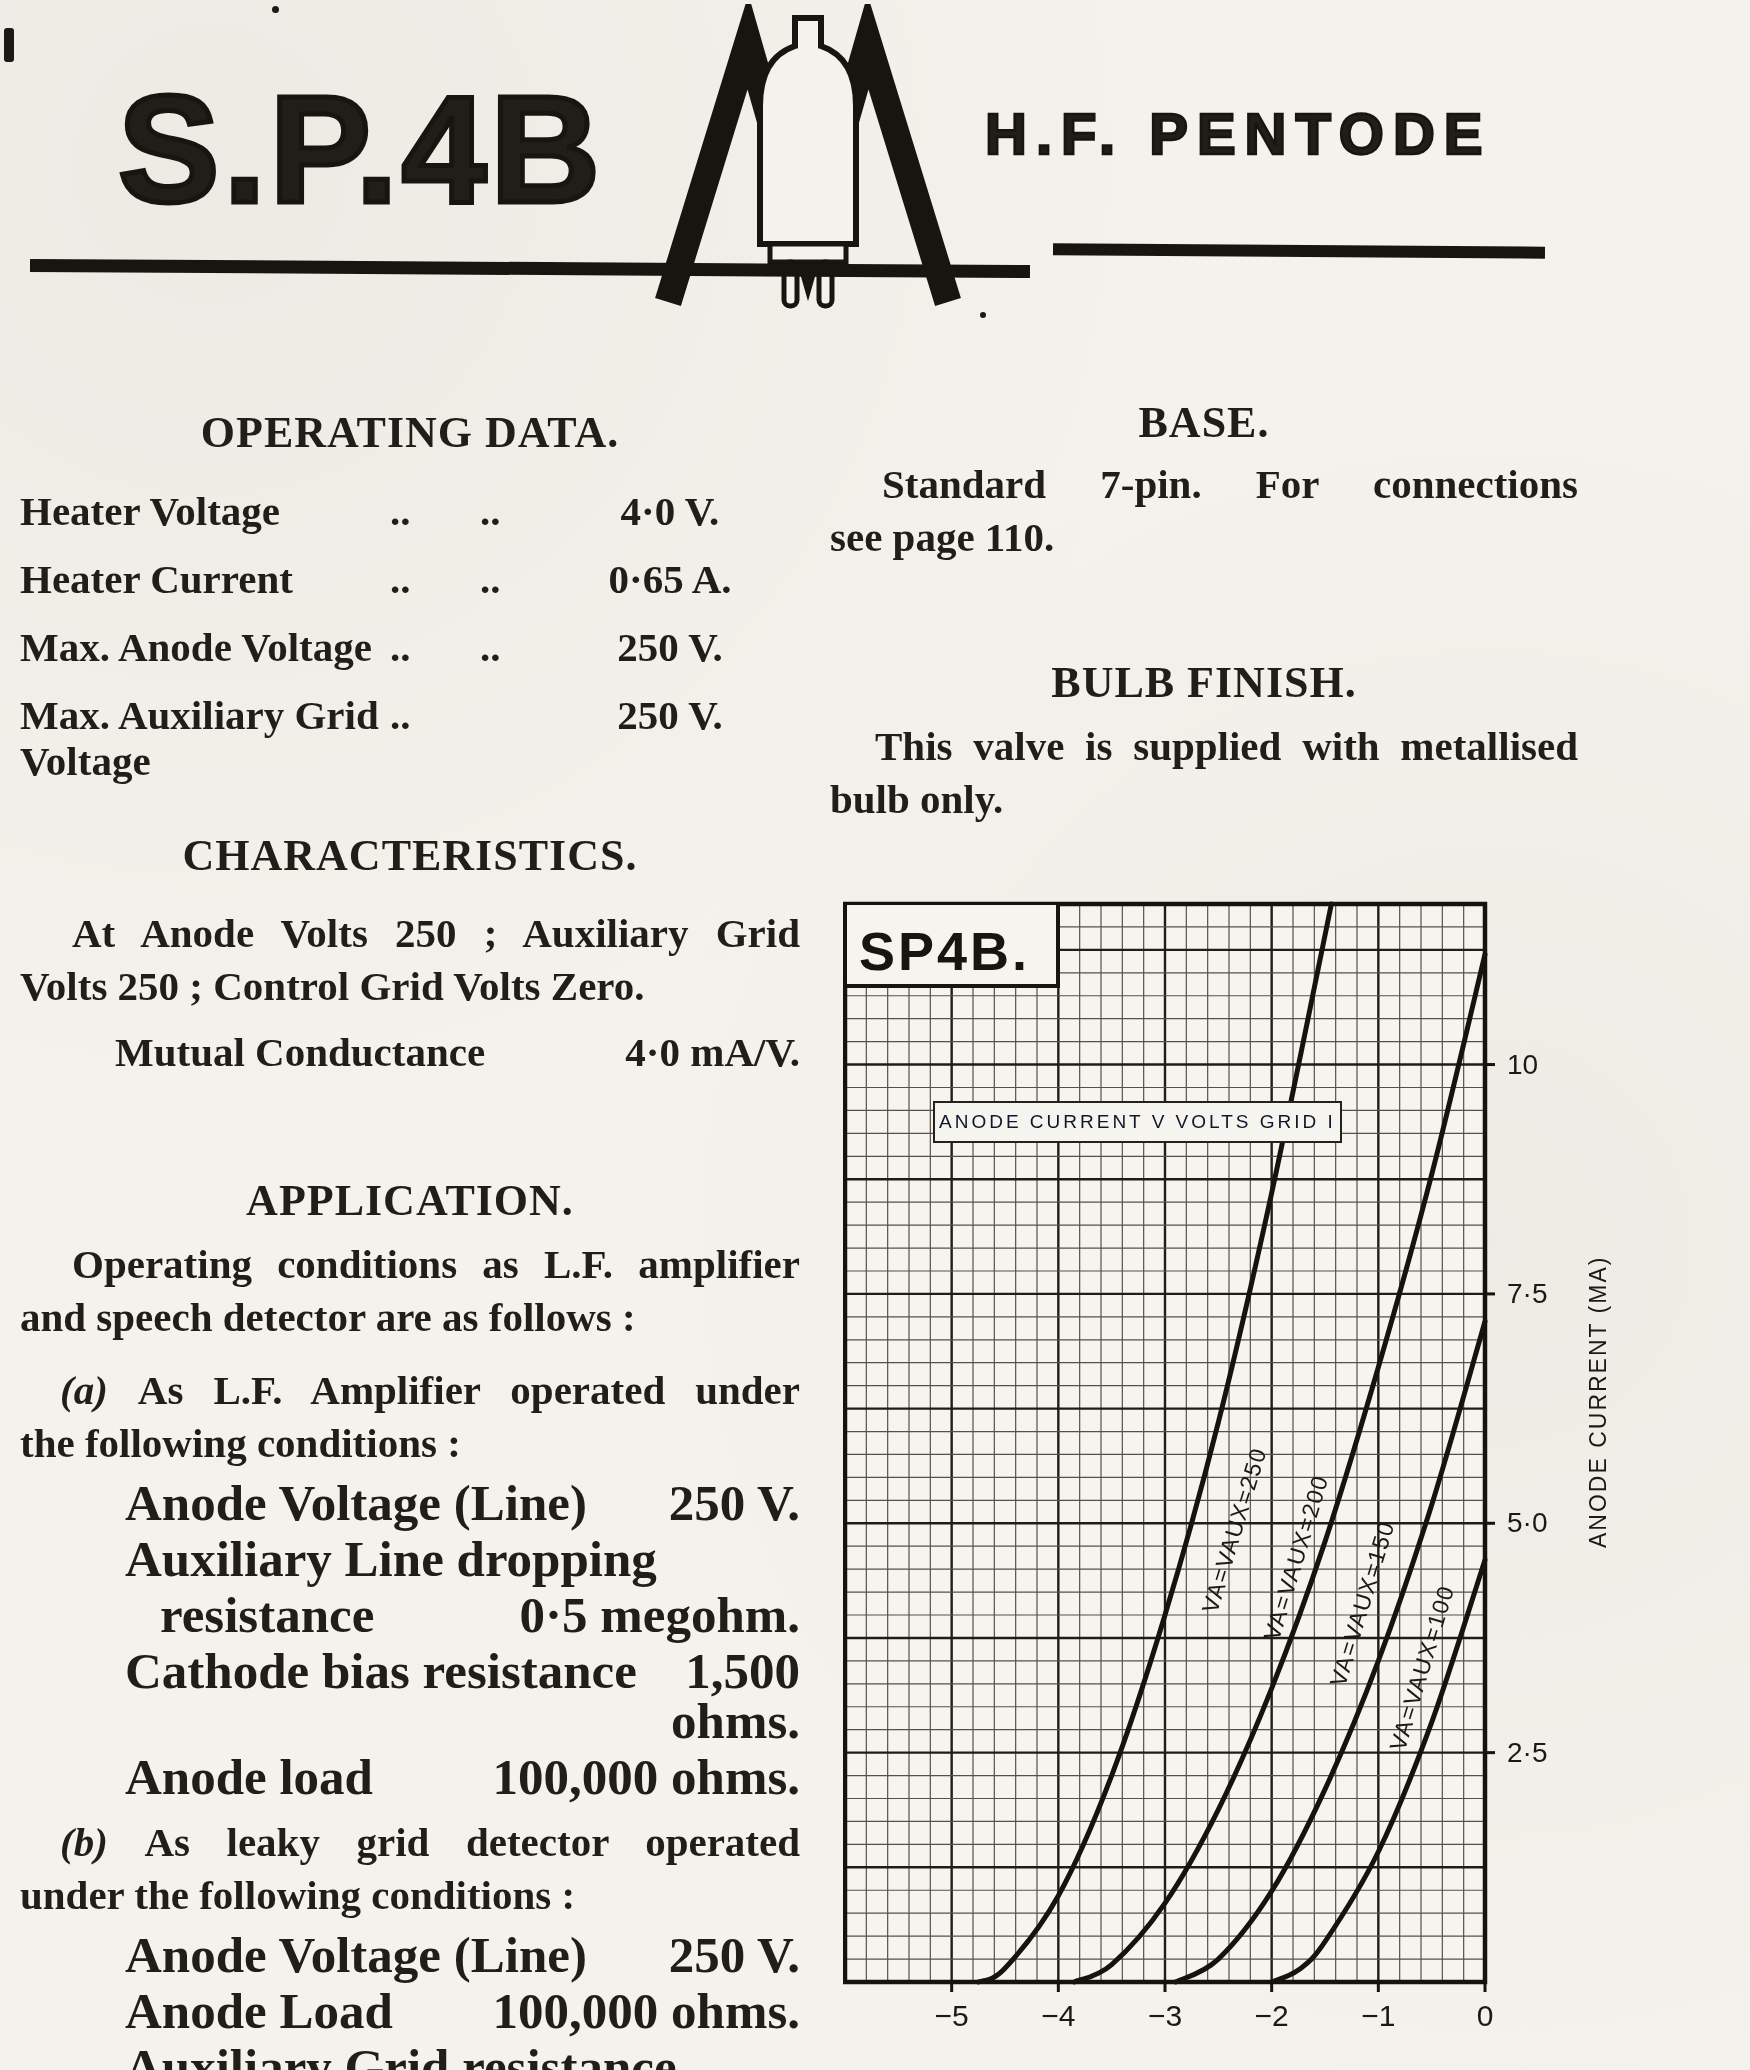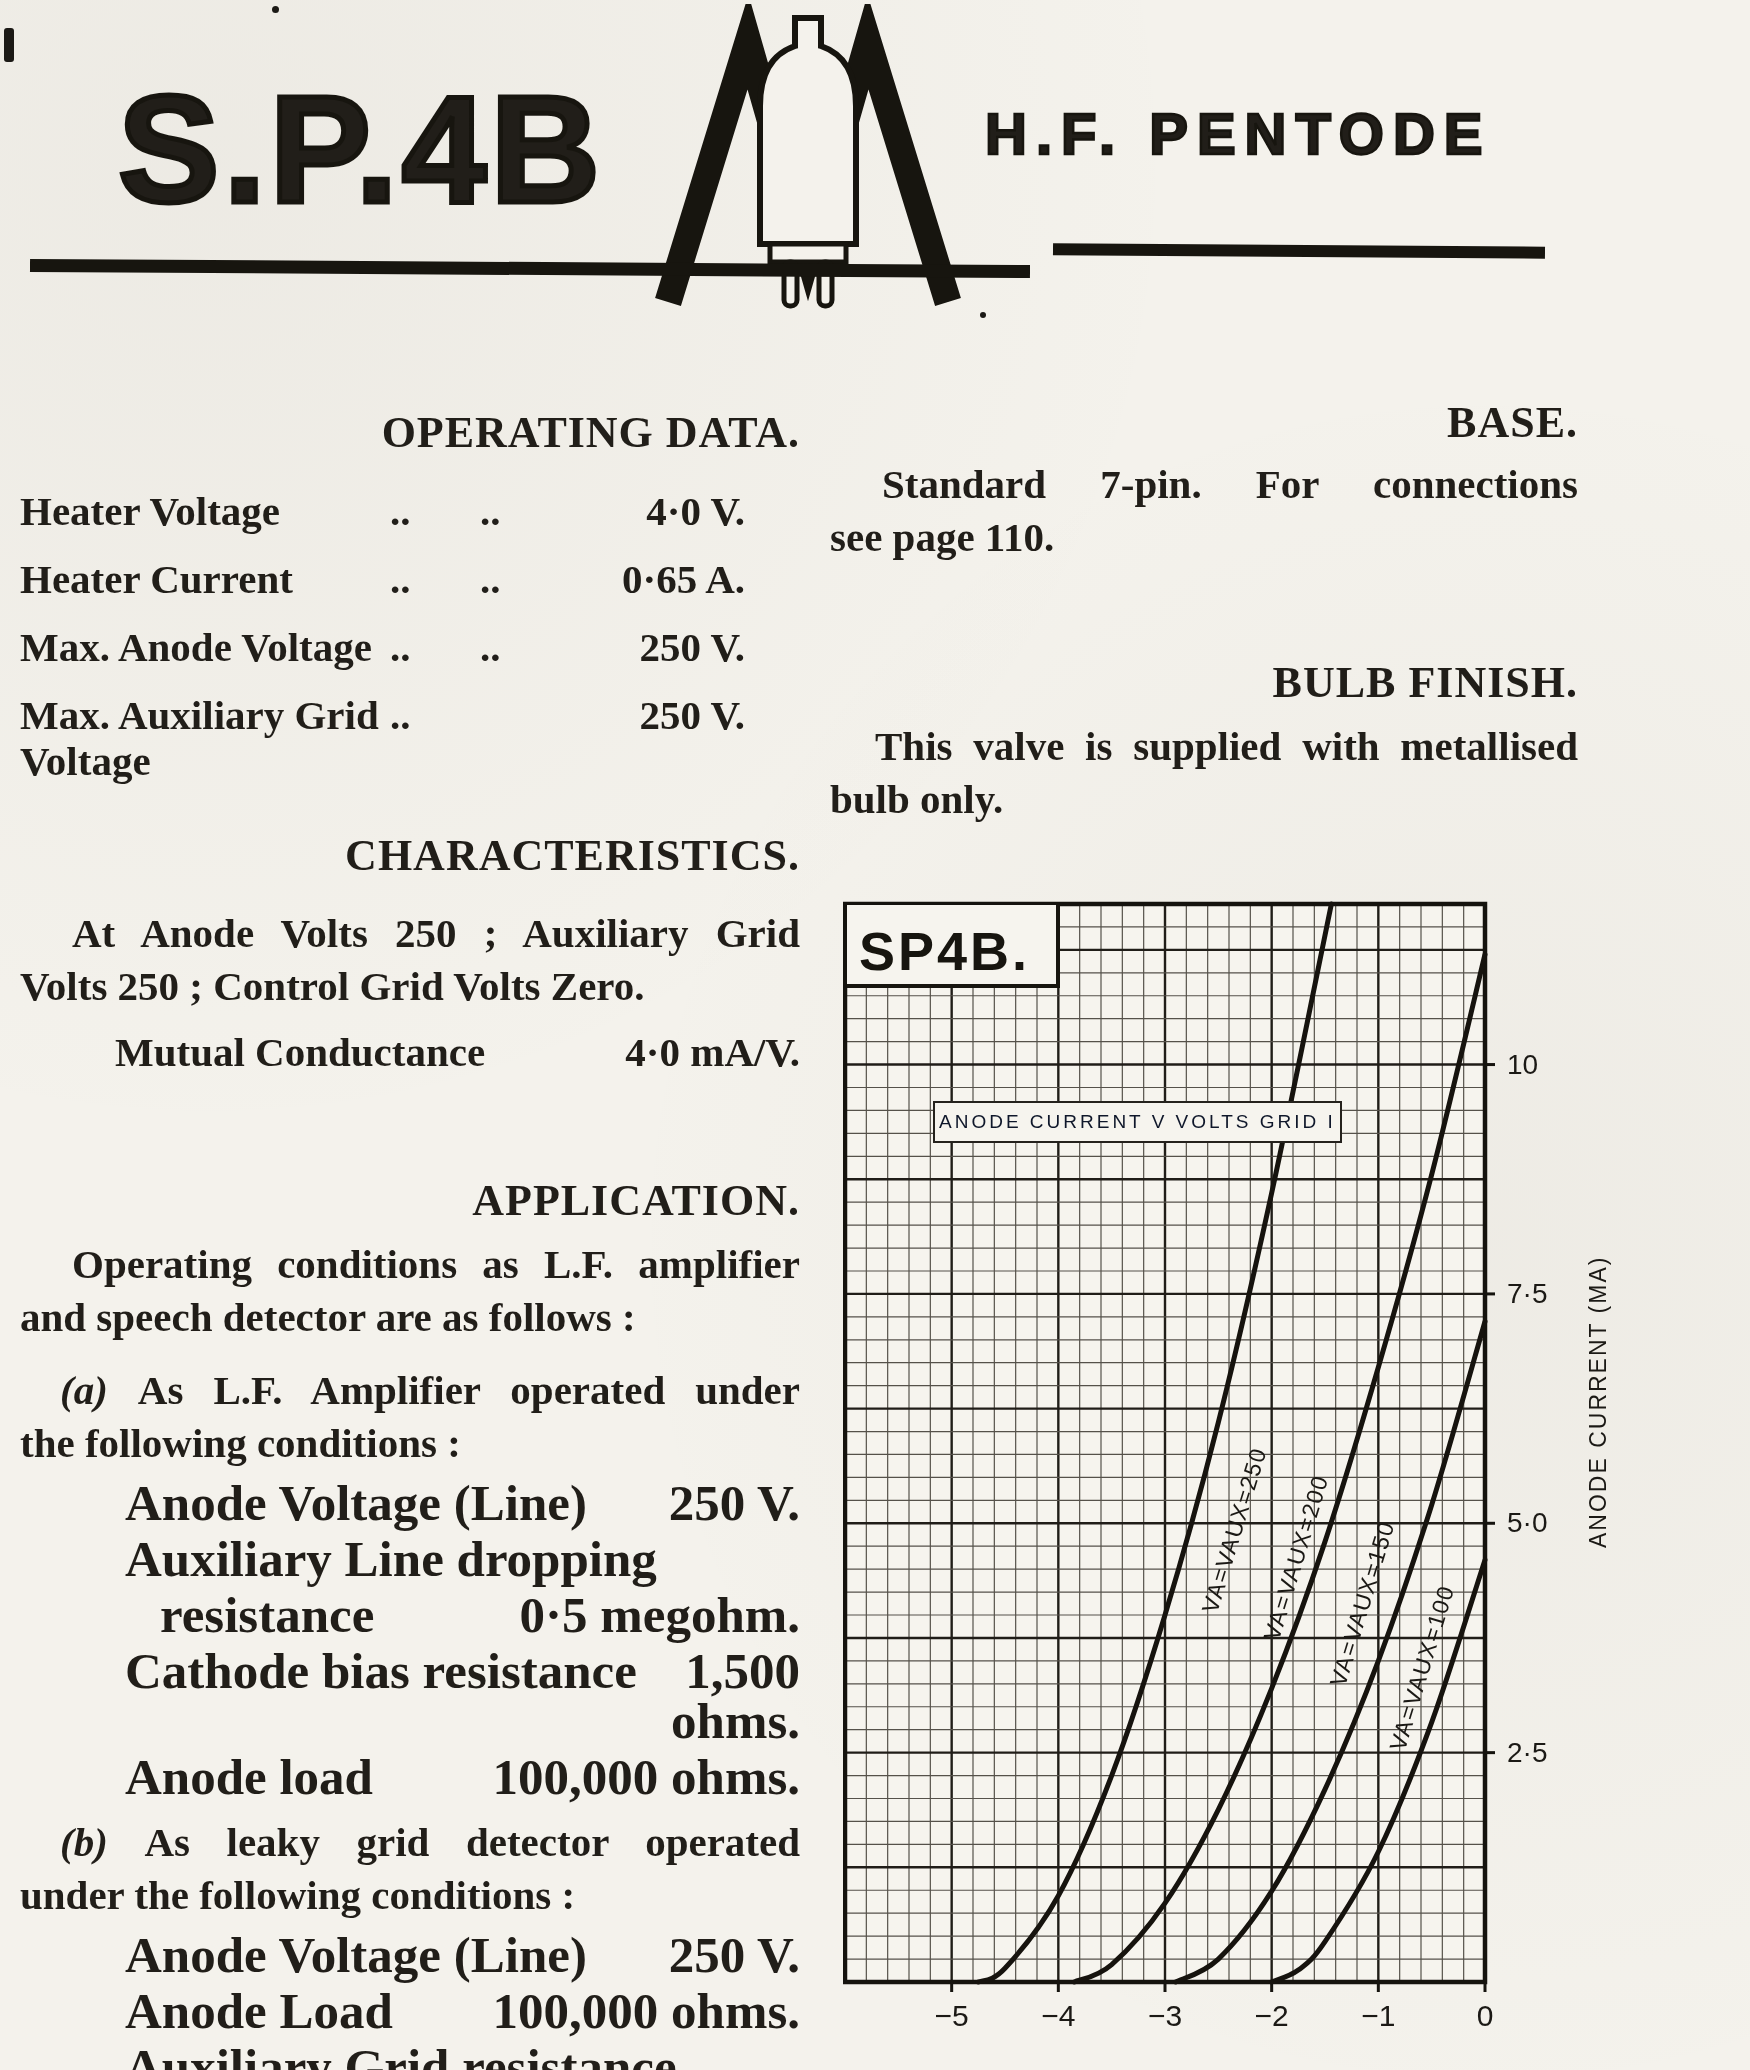--- a/index.html
+++ b/index.html
@@ -27,32 +27,32 @@
   }
   .rule{position:absolute;background:#17150f;}
   .rule-left{left:30px;top:262px;width:1000px;height:13px;transform:rotate(.35deg);}
   .rule-right{left:1053px;top:245px;width:492px;height:12px;transform:rotate(.4deg);}
   .logo-wrap{position:absolute;left:648px;top:4px;width:320px;height:310px;}
   
   .sec{position:absolute;left:20px;width:780px;}
   .sec-r{position:absolute;left:830px;width:748px;}
   .sec-heading{
     font-size:44px;line-height:50px;font-weight:bold;letter-spacing:1px;
-    text-align:right;margin:0 0 12px 0;
+    text-align:center;margin:0 0 12px 0;
   }
   .para{font-size:41px;line-height:53px;font-weight:bold;margin:0 0 24px 0;}
   .pline{white-space:normal;}
   .jl{text-align:justify;text-align-last:justify;}
   .ind{text-indent:52px;}
   .od-row{
     display:grid;grid-template-columns:1fr 90px 115px 150px;
     align-items:baseline;font-size:41px;line-height:46px;font-weight:bold;
     margin:0 55px 22px 0;
   }
-  .od-value{text-align:right;}
+  .od-value{text-align:center;}
   .char-mc{display:flex;font-size:41px;line-height:50px;font-weight:bold;padding-left:95px;margin-top:14px;}
   .char-mc .mc-val{flex:1;text-align:right;}
   .app-row{
     display:flex;align-items:baseline;font-size:51px;line-height:50px;
     font-weight:bold;padding-left:105px;margin-bottom:6px;
   }
   .app-row .rv{flex:1;text-align:right;}
   .app-row.indent2{padding-left:140px;}
   .marker{font-style:italic;}
   

